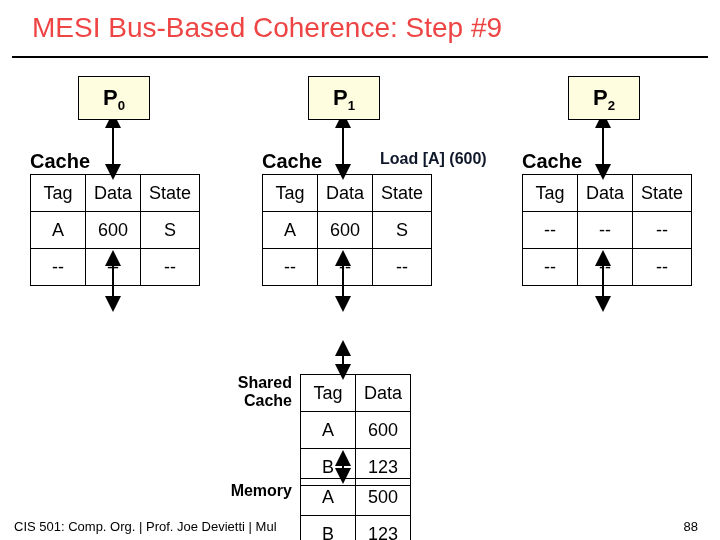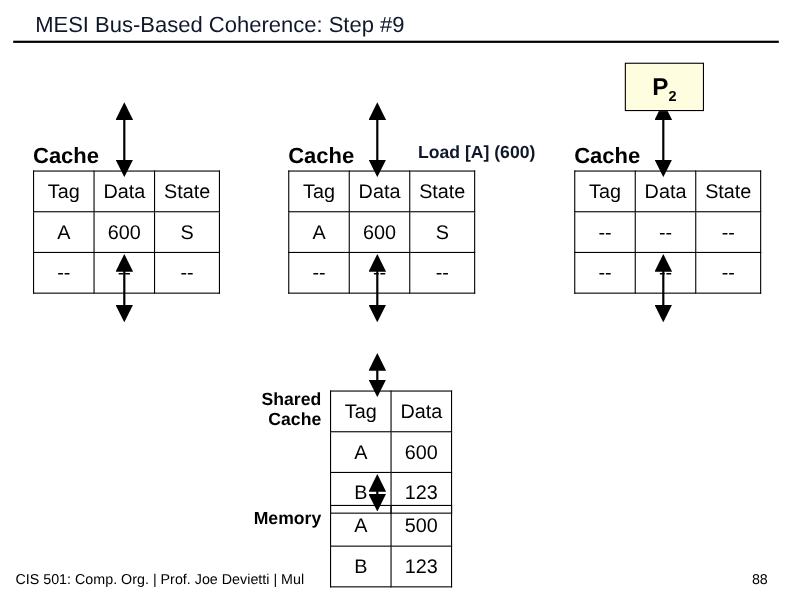--- a/index.html
+++ b/index.html
@@ -6,23 +6,23 @@
     margin: 0;
     padding: 0;
     width: 720px;
     height: 540px;
     font-family: Verdana, Arial, sans-serif;
     background: #fff;
     position: relative;
     overflow: hidden;
   }
   .title {
-    font-size: 20px;
-    color: #0f172a;
-    padding: 12px 20px 2px 20px;
+    font-size: 28px;
+    color: #ef4444;
+    padding: 12px 20px 12px 20px;
     border-bottom: 2px solid #000;
     margin: 0 12px;
   }
   .stage {
     position: relative;
     width: 100%;
     height: 460px;
   }
   .proc {
     position: absolute;
@@ -126,20 +126,22 @@
 
     <line x1="343" y1="200" x2="343" y2="246" stroke="#000" stroke-width="2" marker-start="url(#ah2)" marker-end="url(#ah)"></line>
 
     <line x1="603" y1="200" x2="603" y2="246" stroke="#000" stroke-width="2" marker-start="url(#ah2)" marker-end="url(#ah)"></line>
 
     <line x1="343" y1="290" x2="343" y2="314" stroke="#000" stroke-width="2" marker-start="url(#ah2)" marker-end="url(#ah)"></line>
 
     <line x1="343" y1="400" x2="343" y2="418" stroke="#000" stroke-width="2" marker-start="url(#ah2)" marker-end="url(#ah)"></line>
   </svg>
 
+  <div class="proc" style="left:78px"><span>P</span><sub>0</sub></div>
+  <div class="proc" style="left:308px"><span>P</span><sub>1</sub></div>
   <div class="proc" style="left:568px"><span>P</span><sub>2</sub></div>
 
   <div class="annot" style="left:380px; top:92px">Load [A] (600)</div>
 
   <div class="cache-label" style="left:30px; top:92px">Cache</div>
   <div class="cache-label" style="left:262px; top:92px">Cache</div>
   <div class="cache-label" style="left:522px; top:92px">Cache</div>
 
   <table class="ct" style="left:30px; top:116px">
     <tbody>

